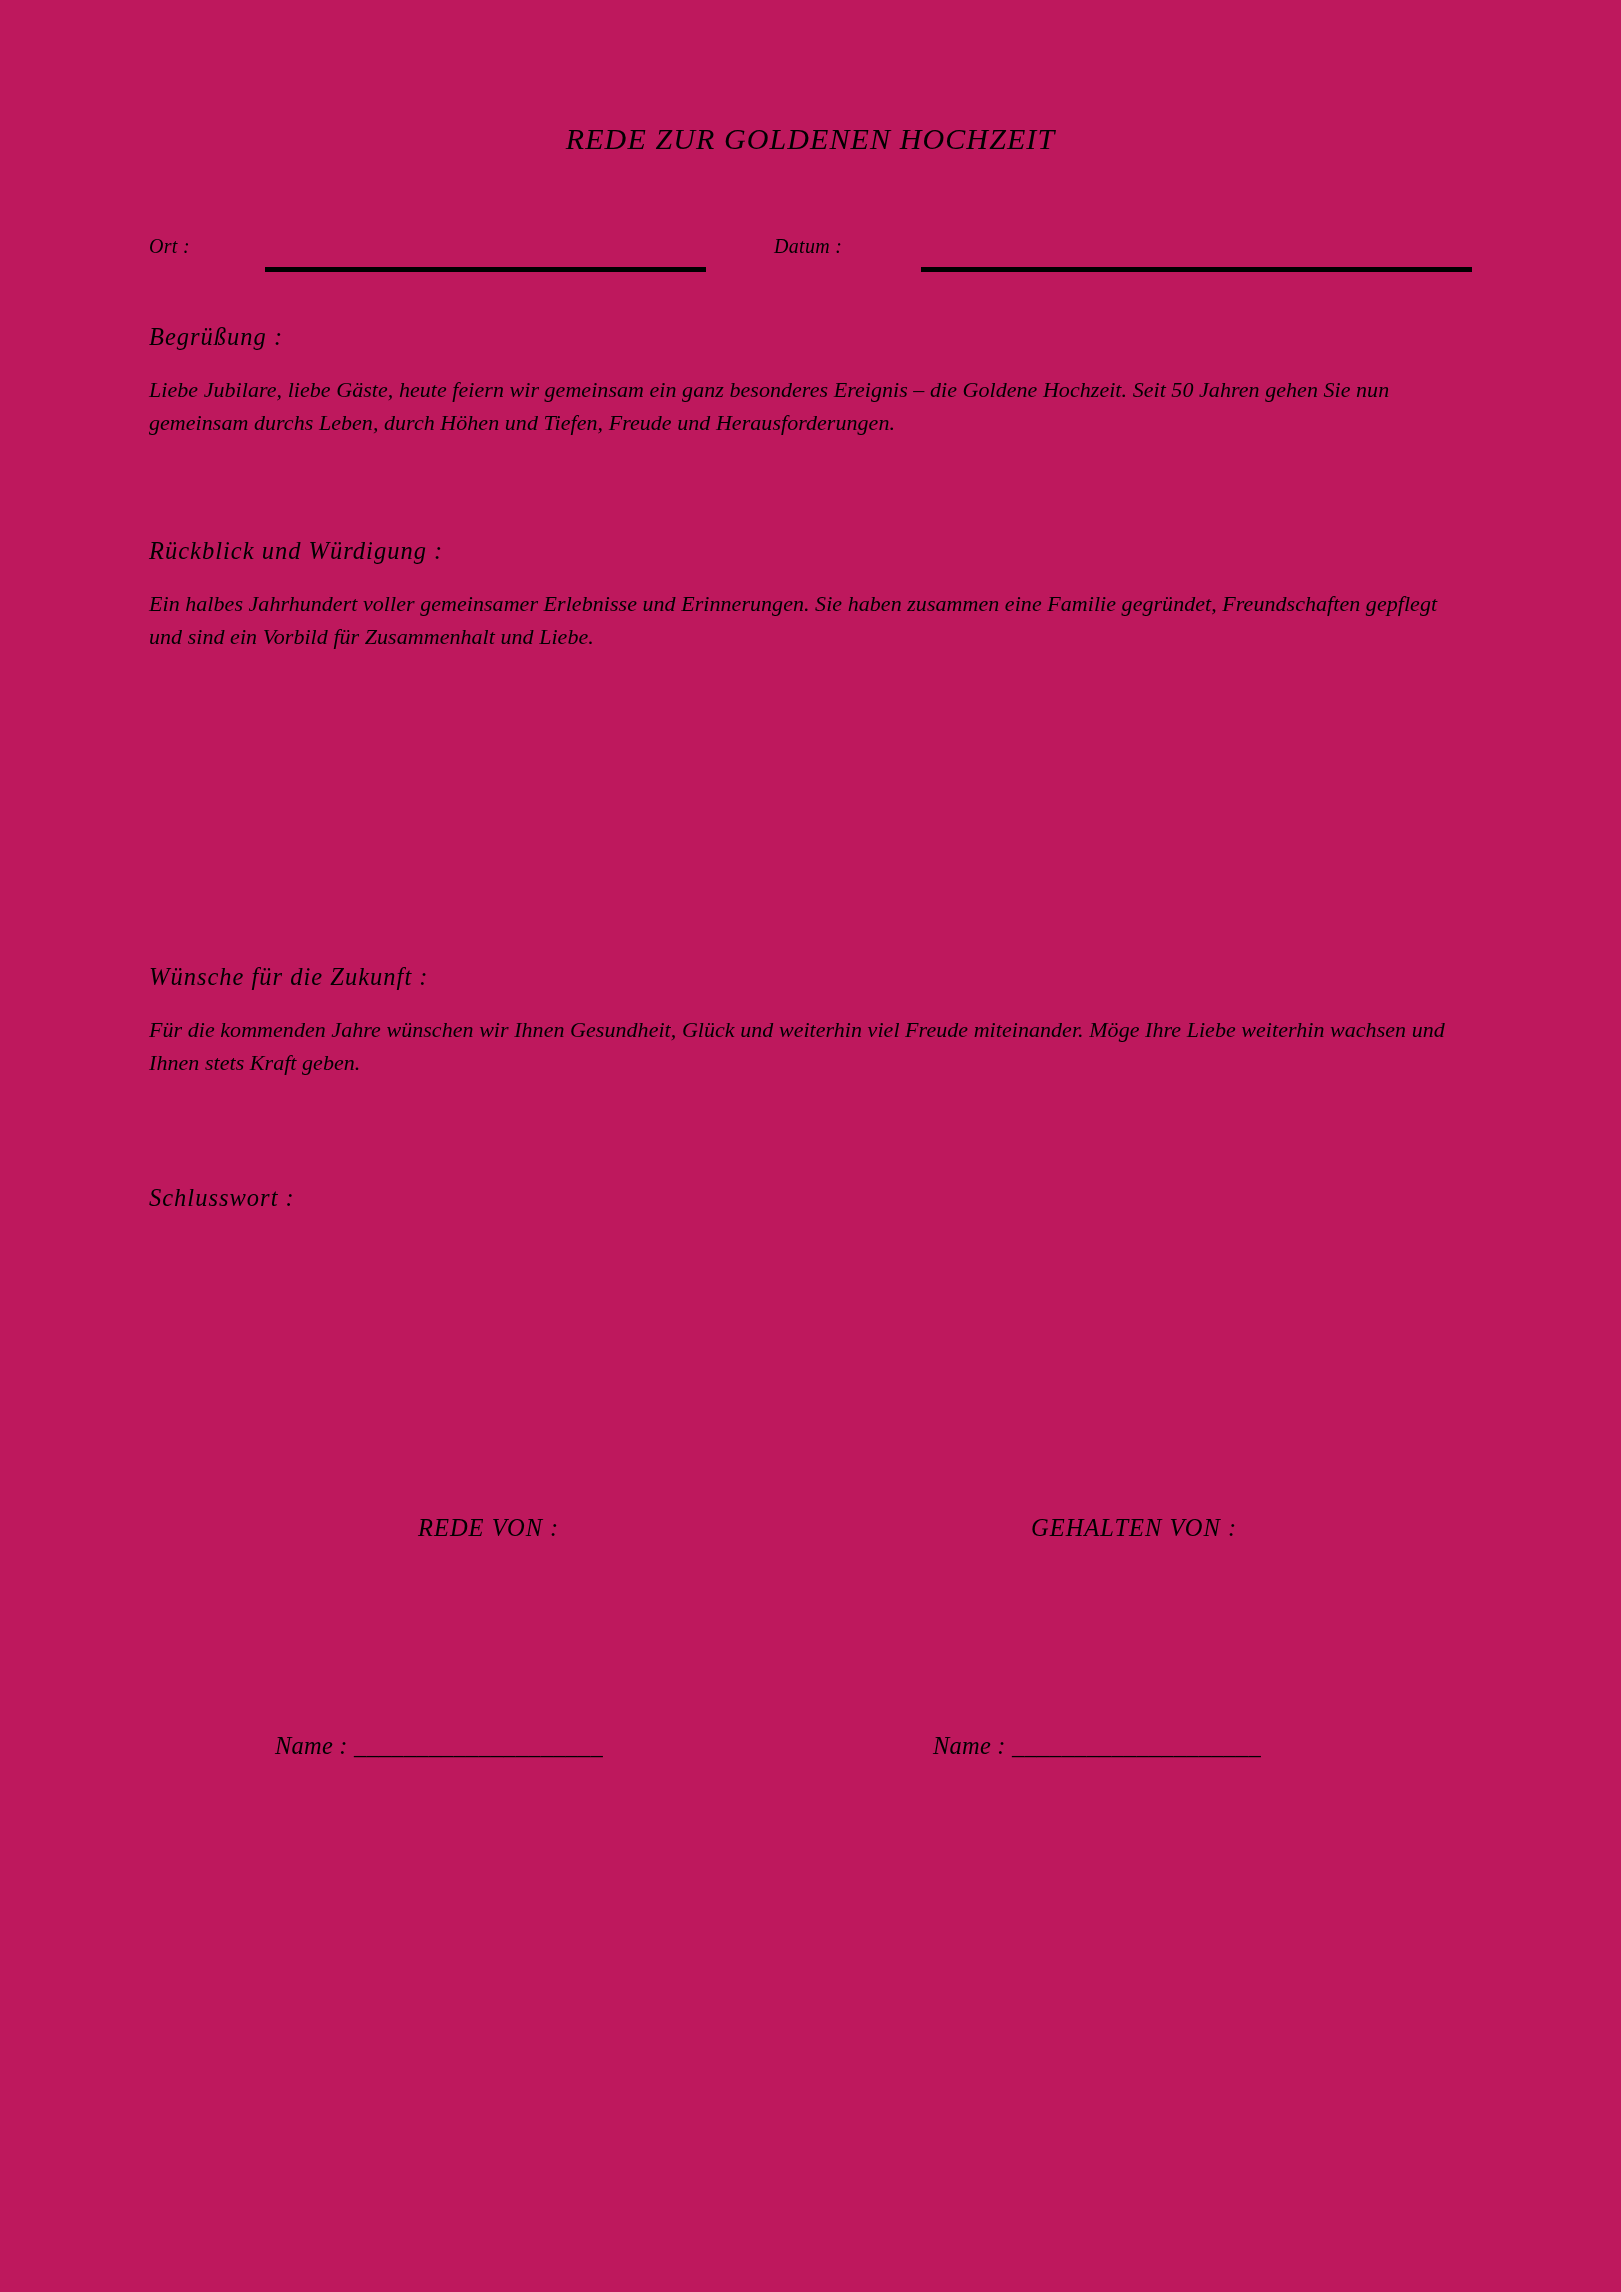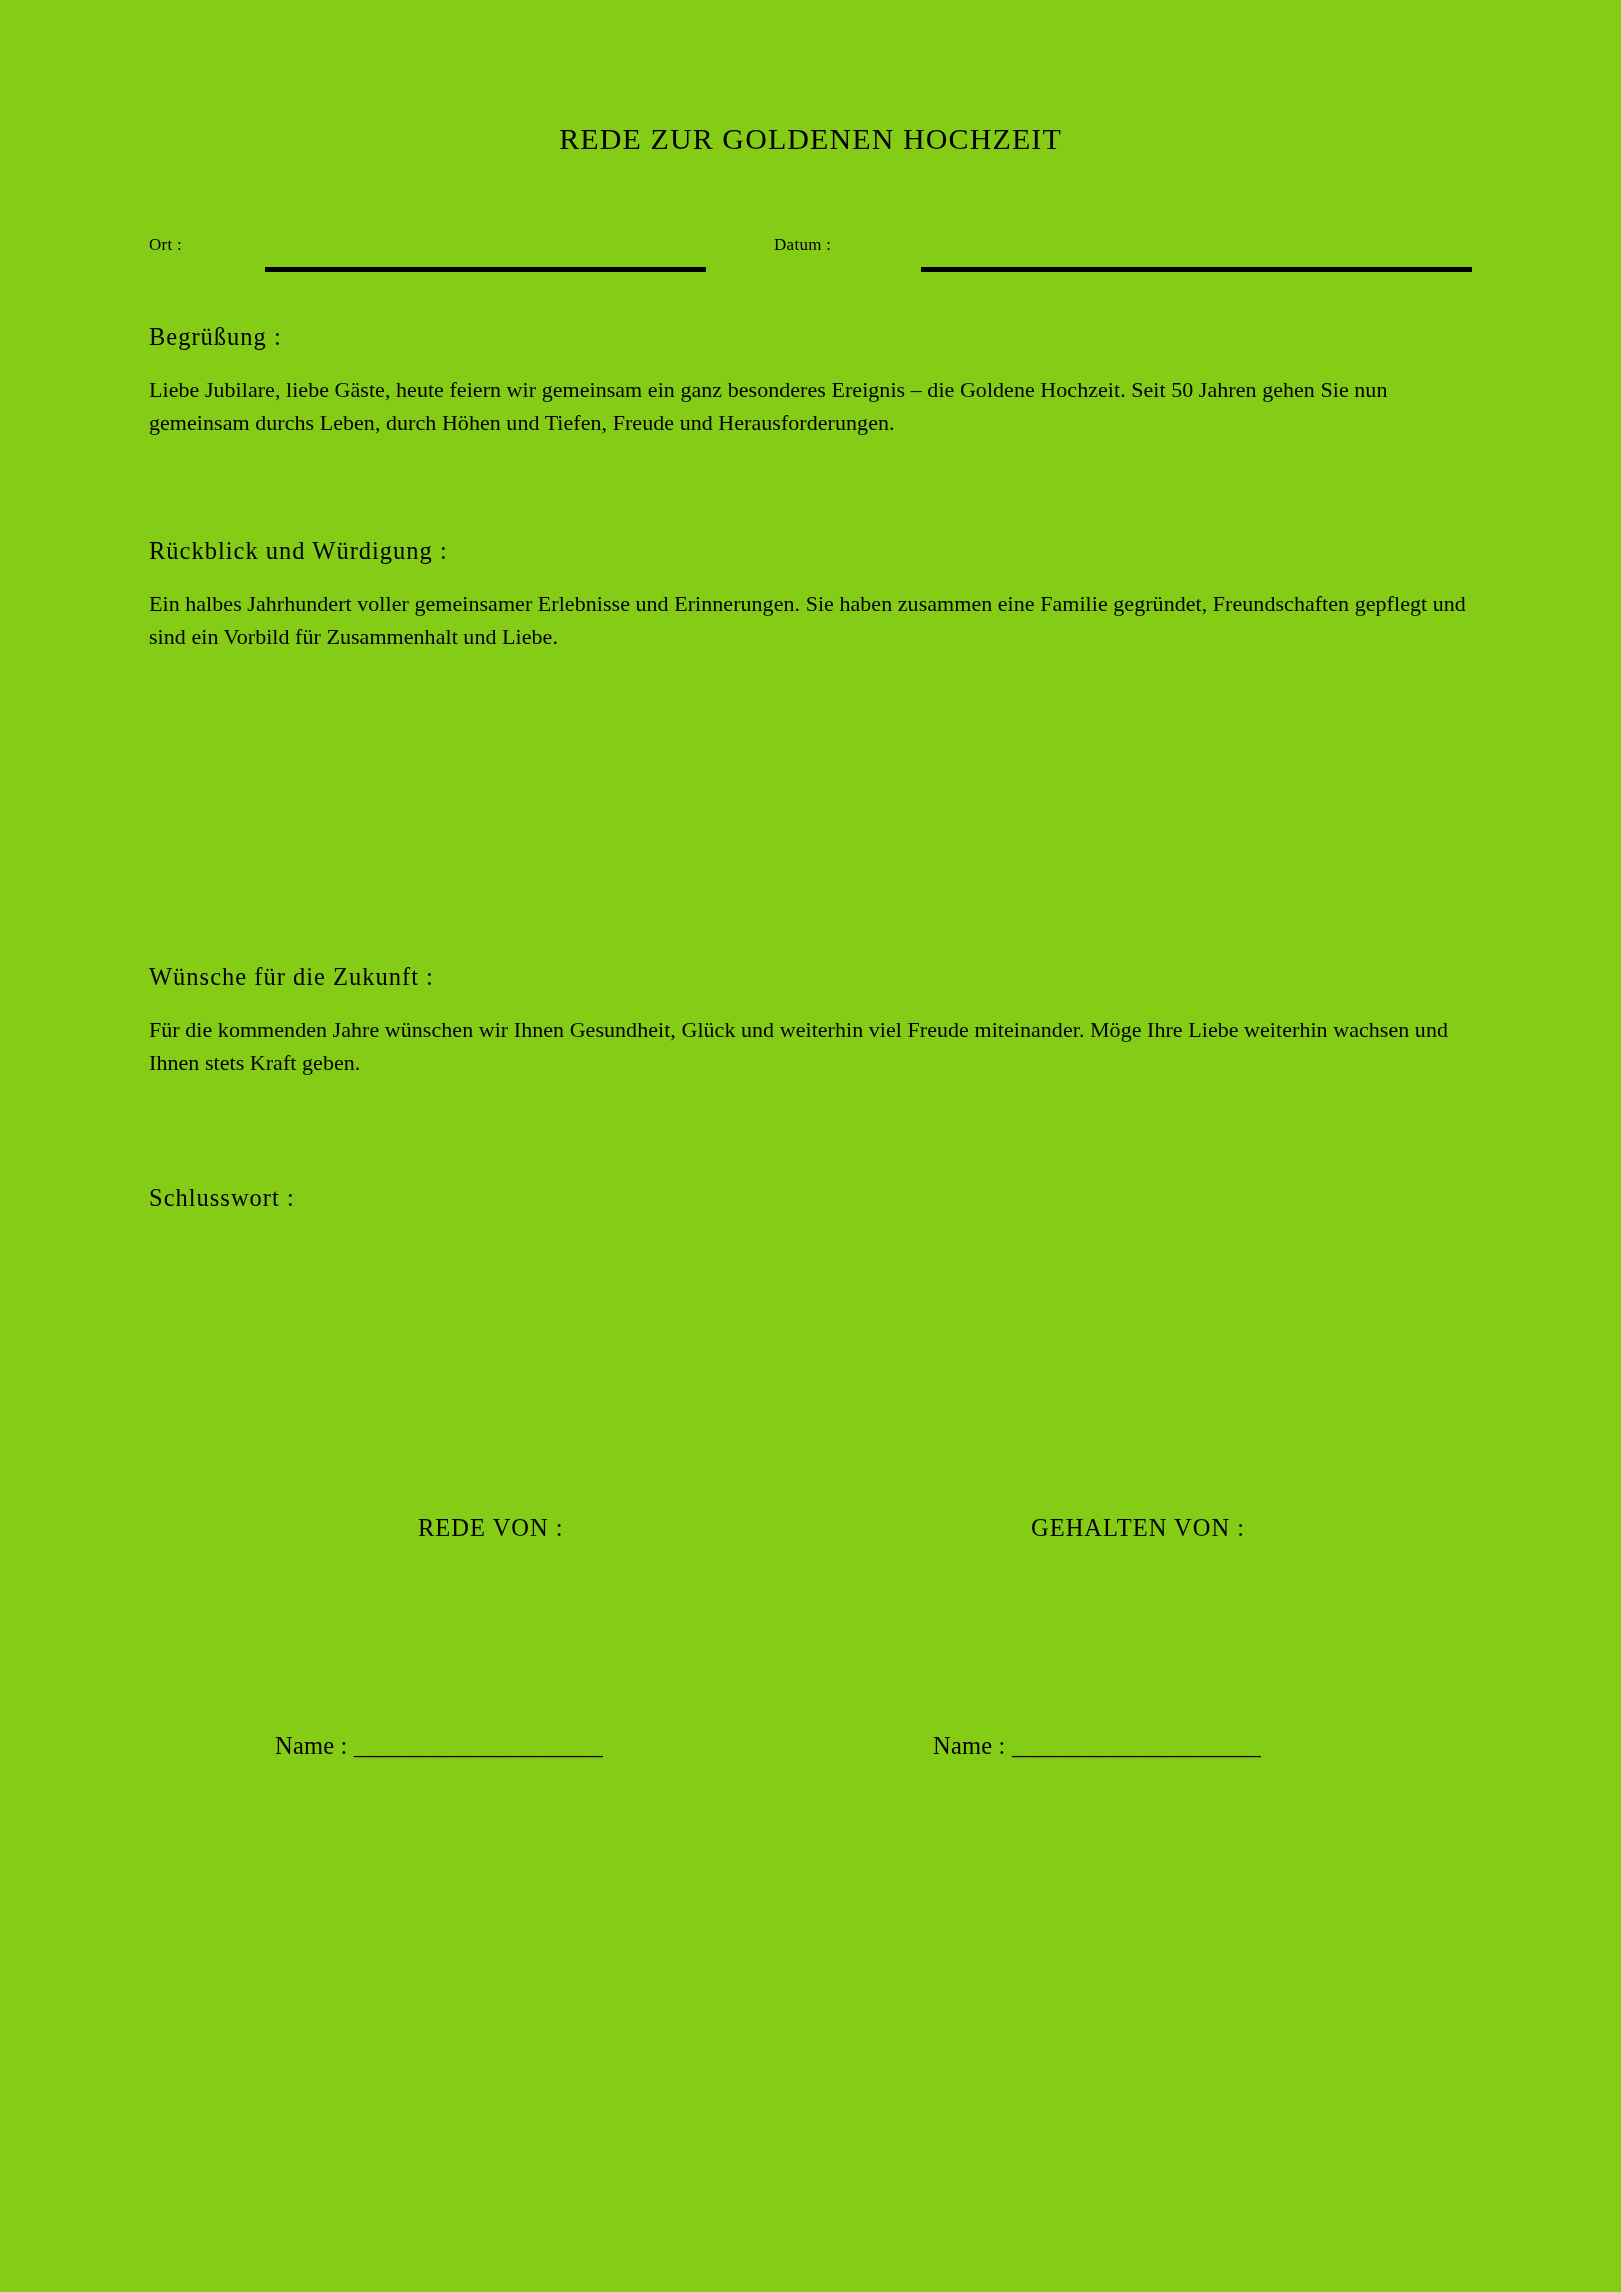--- a/index.html
+++ b/index.html
@@ -12,21 +12,22 @@
     height: 2293px;
     position: relative;
     font-family: "Liberation Serif", "DejaVu Serif", serif;
     color: #000000;
     overflow: hidden;
   }
 
   .page {
     position: absolute;
     inset: 0;
-    background: #84cc16;
+    background: #be185d;
+    font-style: italic;
   }
 
   
   .doc-title {
     position: absolute;
     top: 122px;
     left: 0;
     width: 1621px;
     text-align: center;
     font-size: 30px;
@@ -37,21 +38,21 @@
   
   .field-row {
     position: absolute;
     top: 235px;
     left: 0;
     width: 1621px;
     height: 59px;
   }
   .field-label {
     position: absolute;
-    font-size: 17px;
+    font-size: 20px;
     letter-spacing: 0.3px;
     white-space: nowrap;
     top: 0;
   }
   .label-ort   { left: 149px; }
   .label-datum { left: 774px; }
 
   .field-rule {
     position: absolute;
     height: 4.9px;

